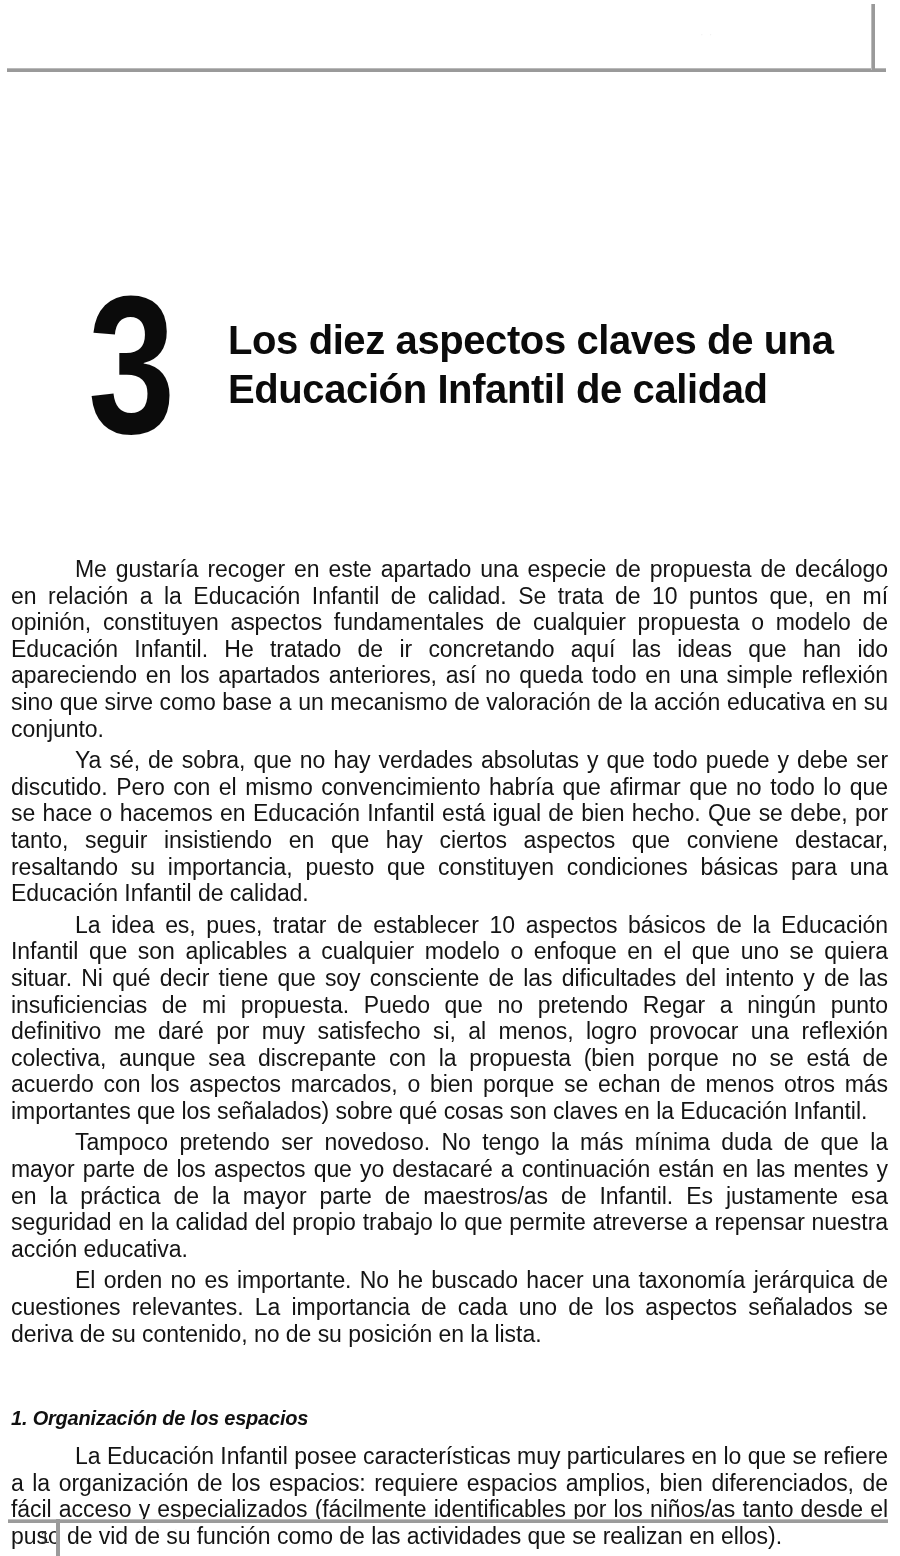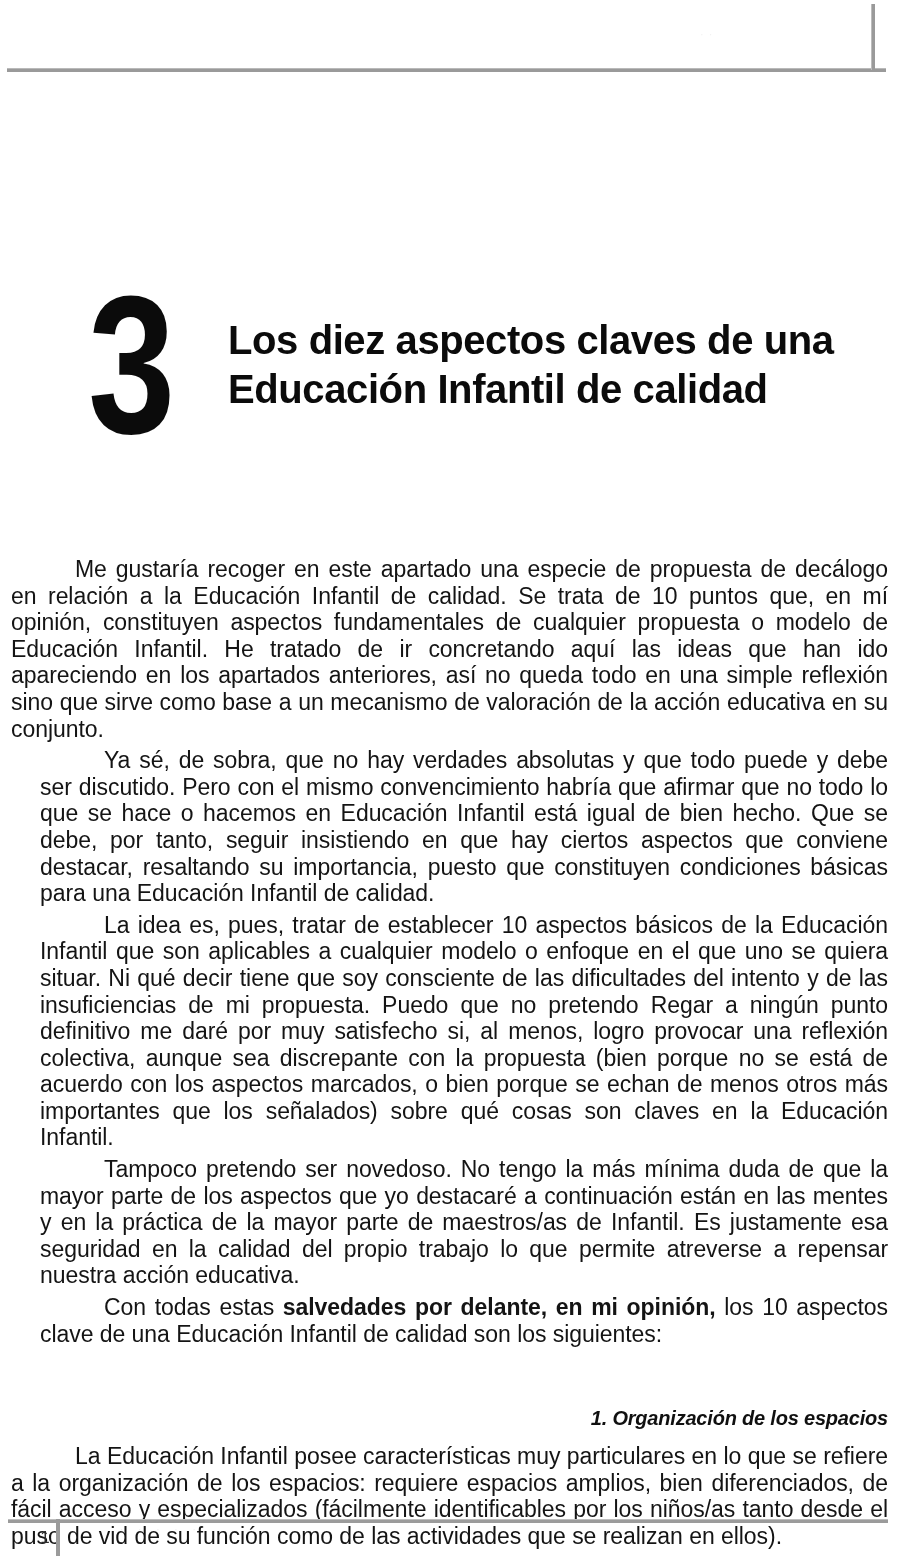--- a/index.html
+++ b/index.html
@@ -104,37 +104,36 @@
     letter-spacing: -0.05px;
     word-spacing: 0px;
     -webkit-hyphens: none;
     hyphens: none;
   }
   p.para + p.para {
     margin-top: 5px;
   }
   p.para.gap-before {
     margin-top: 7px;
-    margin-left: 29px;
   }
   p.para b {
     font-weight: bold;
   }
 
   .section-heading {
     margin: 0;
     padding: 0;
     font-size: 20px;
     line-height: 26px;
     font-weight: bold;
     font-style: italic;
     letter-spacing: -0.2px;
     color: #101010;
     text-indent: 0;
-    text-align: right;
+    text-align: left;
   }
   .heading-wrap {
     margin-top: 58px;
     margin-bottom: 12px;
   }
 
   
   .footer-rule {
     position: absolute;
     left: 8px;
@@ -190,22 +189,22 @@
     <div class="chapter-number">3</div>
     <h1 class="chapter-title">Los diez aspectos claves de una Educación Infantil de calidad</h1>
   </div>
 
   <div class="body-text">
 
     <p class="para">Me gustaría recoger en este apartado una especie de propuesta de decálogo en relación a la Educación Infantil de calidad. Se trata de 10 puntos que, en mí opinión, constituyen aspectos fundamentales de cualquier propuesta o modelo de Educación Infantil. He tratado de ir concretando aquí las ideas que han ido apareciendo en los apartados anteriores, así no queda todo en una simple reflexión sino que sirve como base a un mecanismo de valoración de la acción educativa en su conjunto.</p>
     <p class="para gap-before">Ya sé, de sobra, que no hay verdades absolutas y que todo puede y debe ser discutido. Pero con el mismo convencimiento habría que afirmar que no todo lo que se hace o hacemos en Educación Infantil está igual de bien hecho. Que se debe, por tanto, seguir insistiendo en que hay ciertos aspectos que conviene destacar, resaltando su importancia, puesto que constituyen condiciones básicas para una Educación Infantil de calidad.</p>
     <p class="para gap-before">La idea es, pues, tratar de establecer 10 aspectos básicos de la Educación Infantil que son aplicables a cualquier modelo o enfoque en el que uno se quiera situar. Ni qué decir tiene que soy consciente de las dificultades del intento y de las insuficiencias de mi propuesta. Puedo que no pretendo Regar a ningún punto definitivo me daré por muy satisfecho si, al menos, logro provocar una reflexión colectiva, aunque sea discrepante con la propuesta (bien porque no se está de acuerdo con los aspectos marcados, o bien porque se echan de menos otros más importantes que los señalados) sobre qué cosas son claves en la Educación Infantil.</p>
     <p class="para gap-before">Tampoco pretendo ser novedoso. No tengo la más mínima duda de que la mayor parte de los aspectos que yo destacaré a continuación están en las mentes y en la práctica de la mayor parte de maestros/as de Infantil. Es justamente esa seguridad en la calidad del propio trabajo lo que permite atreverse a repensar nuestra acción educativa.</p>
-
-    <p class="para gap-before"><span>Con todas estas </span><b>salvedades por delante, en mi opinión,</b><span> los 10 aspectos clave de una Educación Infantil de calidad son los siguientes:</span></p>
+    <p class="para gap-before">El orden no es importante. No he buscado hacer una taxonomía jerárquica de cuestiones relevantes. La importancia de cada uno de los aspectos señalados se deriva de su contenido, no de su posición en la lista.</p>
+
 
     <div class="heading-wrap">
       <h2 class="section-heading">1. Organización de los espacios</h2>
     </div>
 
     <p class="para">La Educación Infantil posee características muy particulares en lo que se refiere a la organización de los espacios: requiere espacios amplios, bien diferenciados, de fácil acceso y especializados (fácilmente identificables por los niños/as tanto desde el puso de vid de su función como de las actividades que se realizan en ellos).</p>
     <p class="para gap-before">Resulta importante también la existencia de un espacio donde puedan llevarse a cabo tareas conjuntas de todo el grupo: asambleas, dramatizaciones, ritmo, etc.</p>
 
   </div>
 

